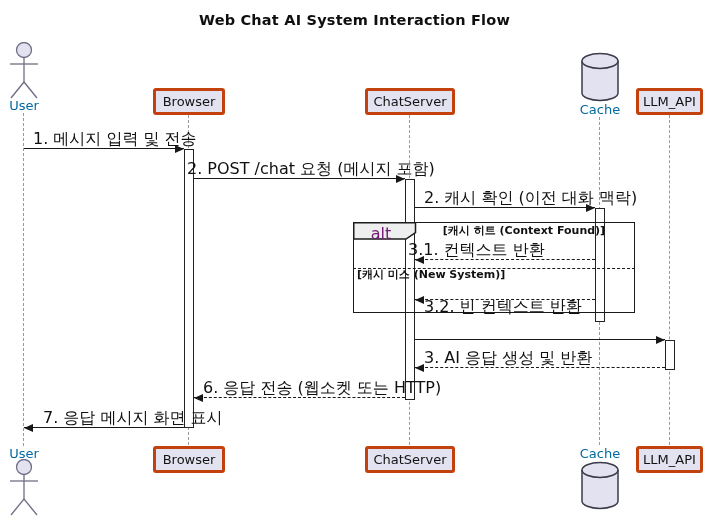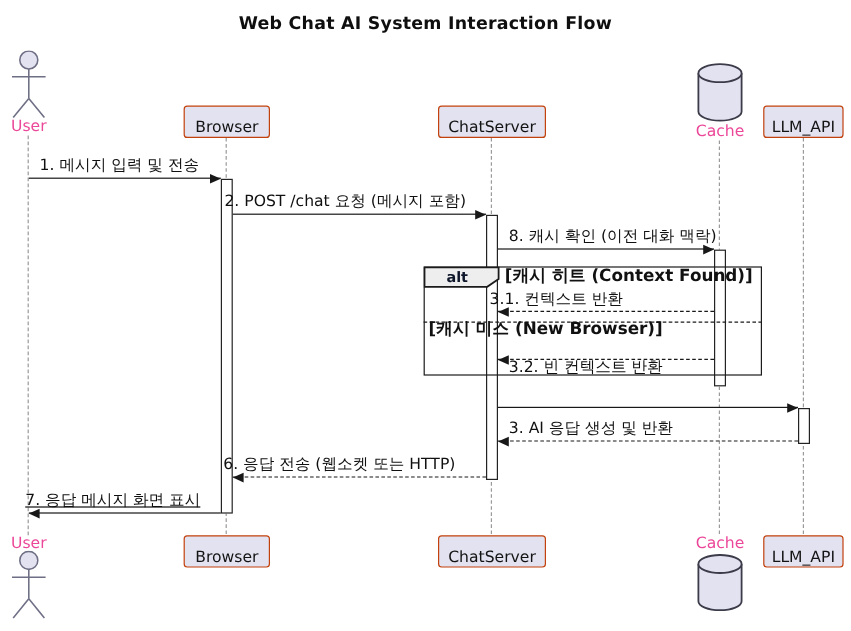--- a/index.html
+++ b/index.html
@@ -5,42 +5,42 @@
   * { box-sizing: border-box; margin: 0; padding: 0; }
   html,body { background:#fff; }
   body { font-family: "DejaVu Sans", "Liberation Sans", sans-serif; }
   #canvas { position:relative; width:709px; height:526px; background:#ffffff; overflow:hidden; }
 
   .title { position:absolute; top:12px; left:0; width:709px; text-align:center;
            font-size:14.5px; font-weight:bold; color:#0f0f0f; letter-spacing:.2px; }
 
   .lifeline { position:absolute; width:0; border-left:1px dashed #9a9a9a; }
 
-  .pbox { position:absolute; height:27px; background:#E2E2F0; border:1px solid #c2410c;
-          border-radius:3px; display:flex; align-items:flex-end; justify-content:center;
+  .pbox { position:absolute; height:27px; background:#E2E2F0; border:3px solid #c2410c;
+          border-radius:3px; display:flex; align-items:center; justify-content:center;
           font-size:13px; color:#131313; z-index:6; }
 
-  .plabel { position:absolute; font-size:13px; color:#ec4899; text-align:center; white-space:nowrap; z-index:6; }
+  .plabel { position:absolute; font-size:13px; color:#0369a1; text-align:center; white-space:nowrap; z-index:6; }
 
   .activation { position:absolute; width:10px; background:#ffffff; border:1px solid #232323; z-index:3; }
 
-  .msg-label { position:absolute; font-size:13px; line-height:14px; color:#101010; white-space:nowrap; z-index:5; }
+  .msg-label { position:absolute; font-size:16px; line-height:14px; color:#101010; white-space:nowrap; z-index:5; }
   .arrow-line { position:absolute; height:0; border-top:1px solid #181818; z-index:4; }
   .arrow-line.dashed { border-top-style:dashed; }
   .arrow-head { position:absolute; width:0; height:0; border-top:4px solid transparent;
                 border-bottom:4px solid transparent; z-index:5; }
   .arrow-head.right { border-left:9px solid #181818; }
   .arrow-head.left  { border-right:9px solid #181818; }
 
   .alt-frame { position:absolute; left:353px; top:222px; width:282px; height:91px;
                border:1.5px solid #1b1b1b; background:transparent; z-index:4; }
   .alt-pentagon { position:absolute; left:353px; top:222px; z-index:5; }
   .alt-op { position:absolute; left:353px; top:224px; width:56px; text-align:center;
-            font-size:12px; font-weight:bold; color:#0f172a; z-index:6; }
-  .alt-cond { position:absolute; font-size:14px; line-height:13px; font-weight:bold; color:#111;
+            font-size:16px; font-weight:normal; color:#701a75; z-index:6; }
+  .alt-cond { position:absolute; font-size:11px; line-height:13px; font-weight:bold; color:#111;
               white-space:nowrap; z-index:5; }
   .alt-divider { position:absolute; left:353px; top:268px; width:282px; height:0;
                  border-top:1px dashed #1b1b1b; z-index:4; }
   svg { display:block; }
 </style>
 </head>
 <body>
 
 <div id="canvas">
 
@@ -90,54 +90,54 @@
 
   <div class="alt-frame"></div>
   <div class="alt-pentagon">
     <svg width="64" height="18" viewBox="0 0 64 18">
       <polygon points="0.75,0.75 62.5,0.75 62.5,10.5 53,17 0.75,17" fill="#EEEEEE" stroke="#1b1b1b" stroke-width="1.5"></polygon>
     </svg>
   </div>
   <div class="alt-op">alt</div>
   <div class="alt-cond" style="left:415px; top:224px; width:218px; text-align:center;">[캐시 히트 (Context Found)]</div>
   <div class="alt-divider"></div>
-  <div class="alt-cond" style="left:357px; top:268px;">[캐시 미스 (New Browser)]</div>
+  <div class="alt-cond" style="left:357px; top:268px;">[캐시 미스 (New System)]</div>
 
   <div class="msg-label" style="left:33px; top:132px;">1. 메시지 입력 및 전송</div>
   <div class="arrow-line" style="left:24px; top:148px; width:160px;"></div>
   <div class="arrow-head right" style="left:175px; top:145px;"></div>
 
   <div class="msg-label" style="left:187px; top:162px;">2. POST /chat 요청 (메시지 포함)</div>
   <div class="arrow-line" style="left:194px; top:178px; width:211px;"></div>
   <div class="arrow-head right" style="left:396px; top:175px;"></div>
 
-  <div class="msg-label" style="left:424px; top:191px;">8. 캐시 확인 (이전 대화 맥락)</div>
+  <div class="msg-label" style="left:424px; top:191px;">2. 캐시 확인 (이전 대화 맥락)</div>
   <div class="arrow-line" style="left:415px; top:207px; width:180px;"></div>
   <div class="arrow-head right" style="left:586px; top:204px;"></div>
 
   <div class="msg-label" style="left:408px; top:243px;">3.1. 컨텍스트 반환</div>
   <div class="arrow-line dashed" style="left:415px; top:259px; width:180px;"></div>
   <div class="arrow-head left" style="left:415px; top:256px;"></div>
 
   <div class="msg-label" style="left:424px; top:300px;">3.2. 빈 컨텍스트 반환</div>
   <div class="arrow-line dashed" style="left:415px; top:299px; width:180px;"></div>
   <div class="arrow-head left" style="left:415px; top:296px;"></div>
 
   <div class="arrow-line" style="left:415px; top:339px; width:250px;"></div>
   <div class="arrow-head right" style="left:656px; top:336px;"></div>
 
   <div class="msg-label" style="left:424px; top:351px;">3. AI 응답 생성 및 반환</div>
   <div class="arrow-line dashed" style="left:415px; top:367px; width:250px;"></div>
   <div class="arrow-head left" style="left:415px; top:364px;"></div>
 
-  <div class="msg-label" style="left:186px; top:381px;">6. 응답 전송 (웹소켓 또는 HTTP)</div>
+  <div class="msg-label" style="left:203px; top:381px;">6. 응답 전송 (웹소켓 또는 HTTP)</div>
   <div class="arrow-line dashed" style="left:194px; top:397px; width:211px;"></div>
   <div class="arrow-head left" style="left:194px; top:394px;"></div>
 
-  <div class="msg-label" style="left:21px; top:411px;text-decoration:underline;">7. 응답 메시지 화면 표시</div>
+  <div class="msg-label" style="left:43px; top:411px;">7. 응답 메시지 화면 표시</div>
   <div class="arrow-line" style="left:24px; top:427px; width:160px;"></div>
   <div class="arrow-head left" style="left:24px; top:424px;"></div>
 
   <div class="plabel" style="left:0px; top:446px; width:48px;">User</div>
   <div style="position:absolute; left:6px; top:459px; z-index:6;">
     <svg width="36" height="58" viewBox="0 0 36 58">
       <circle cx="18" cy="8" r="7.5" fill="#E2E2F0" stroke="#6e6e85" stroke-width="1.3"></circle>
       <line x1="18" y1="15.5" x2="18" y2="40" stroke="#6e6e85" stroke-width="1.3"></line>
       <line x1="4" y1="22" x2="32" y2="22" stroke="#6e6e85" stroke-width="1.3"></line>
       <line x1="18" y1="40" x2="5" y2="56" stroke="#6e6e85" stroke-width="1.3"></line>

